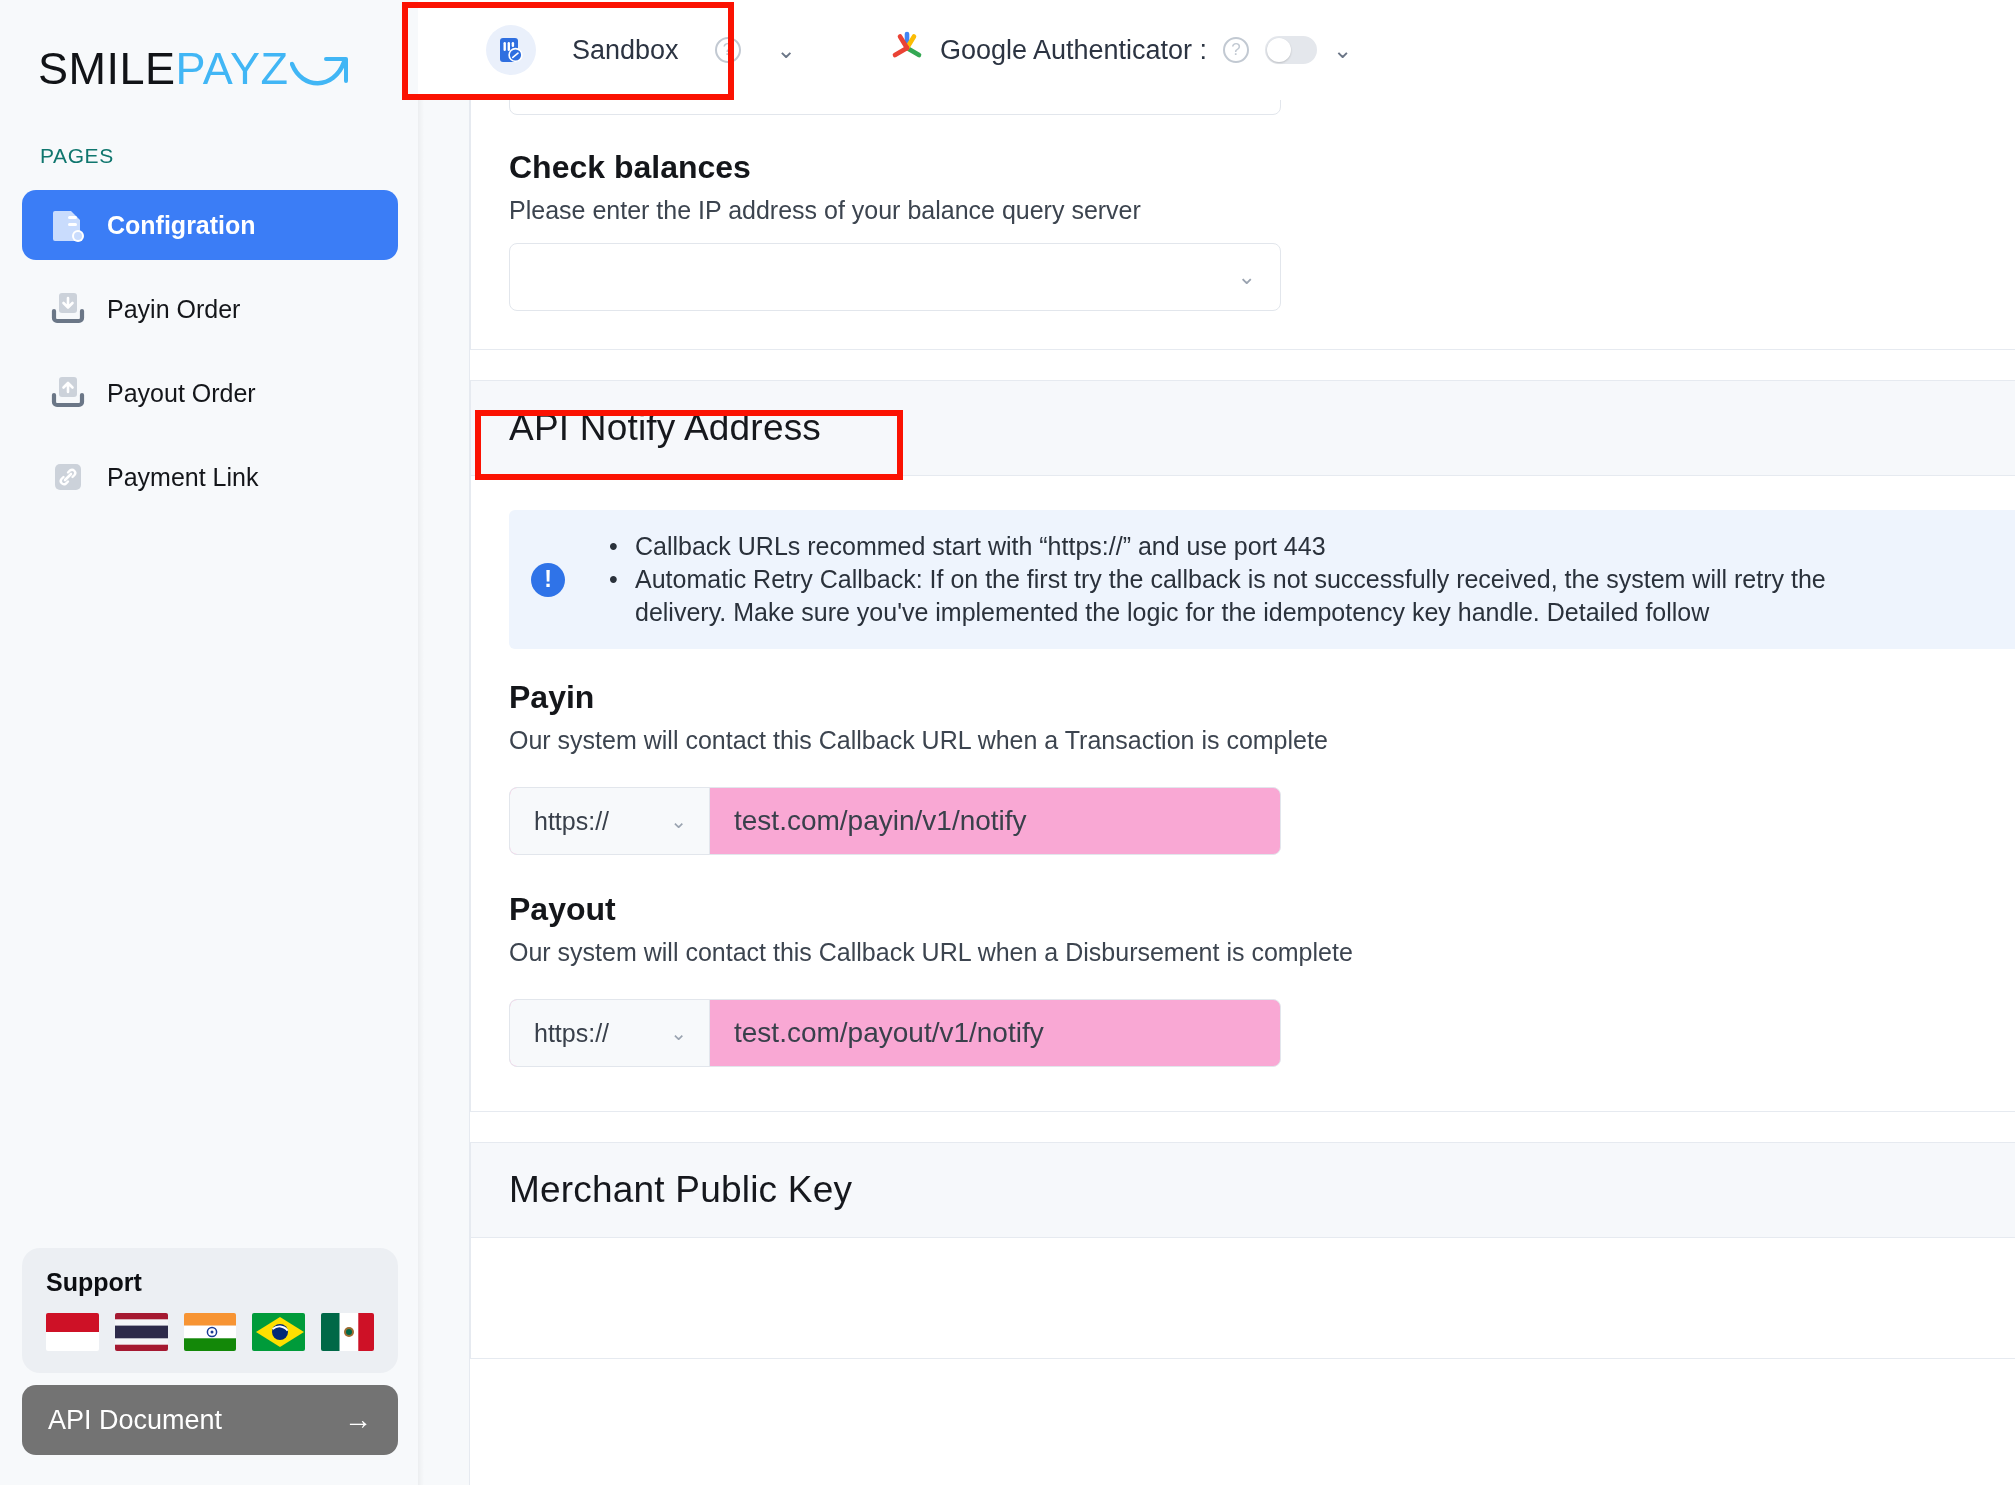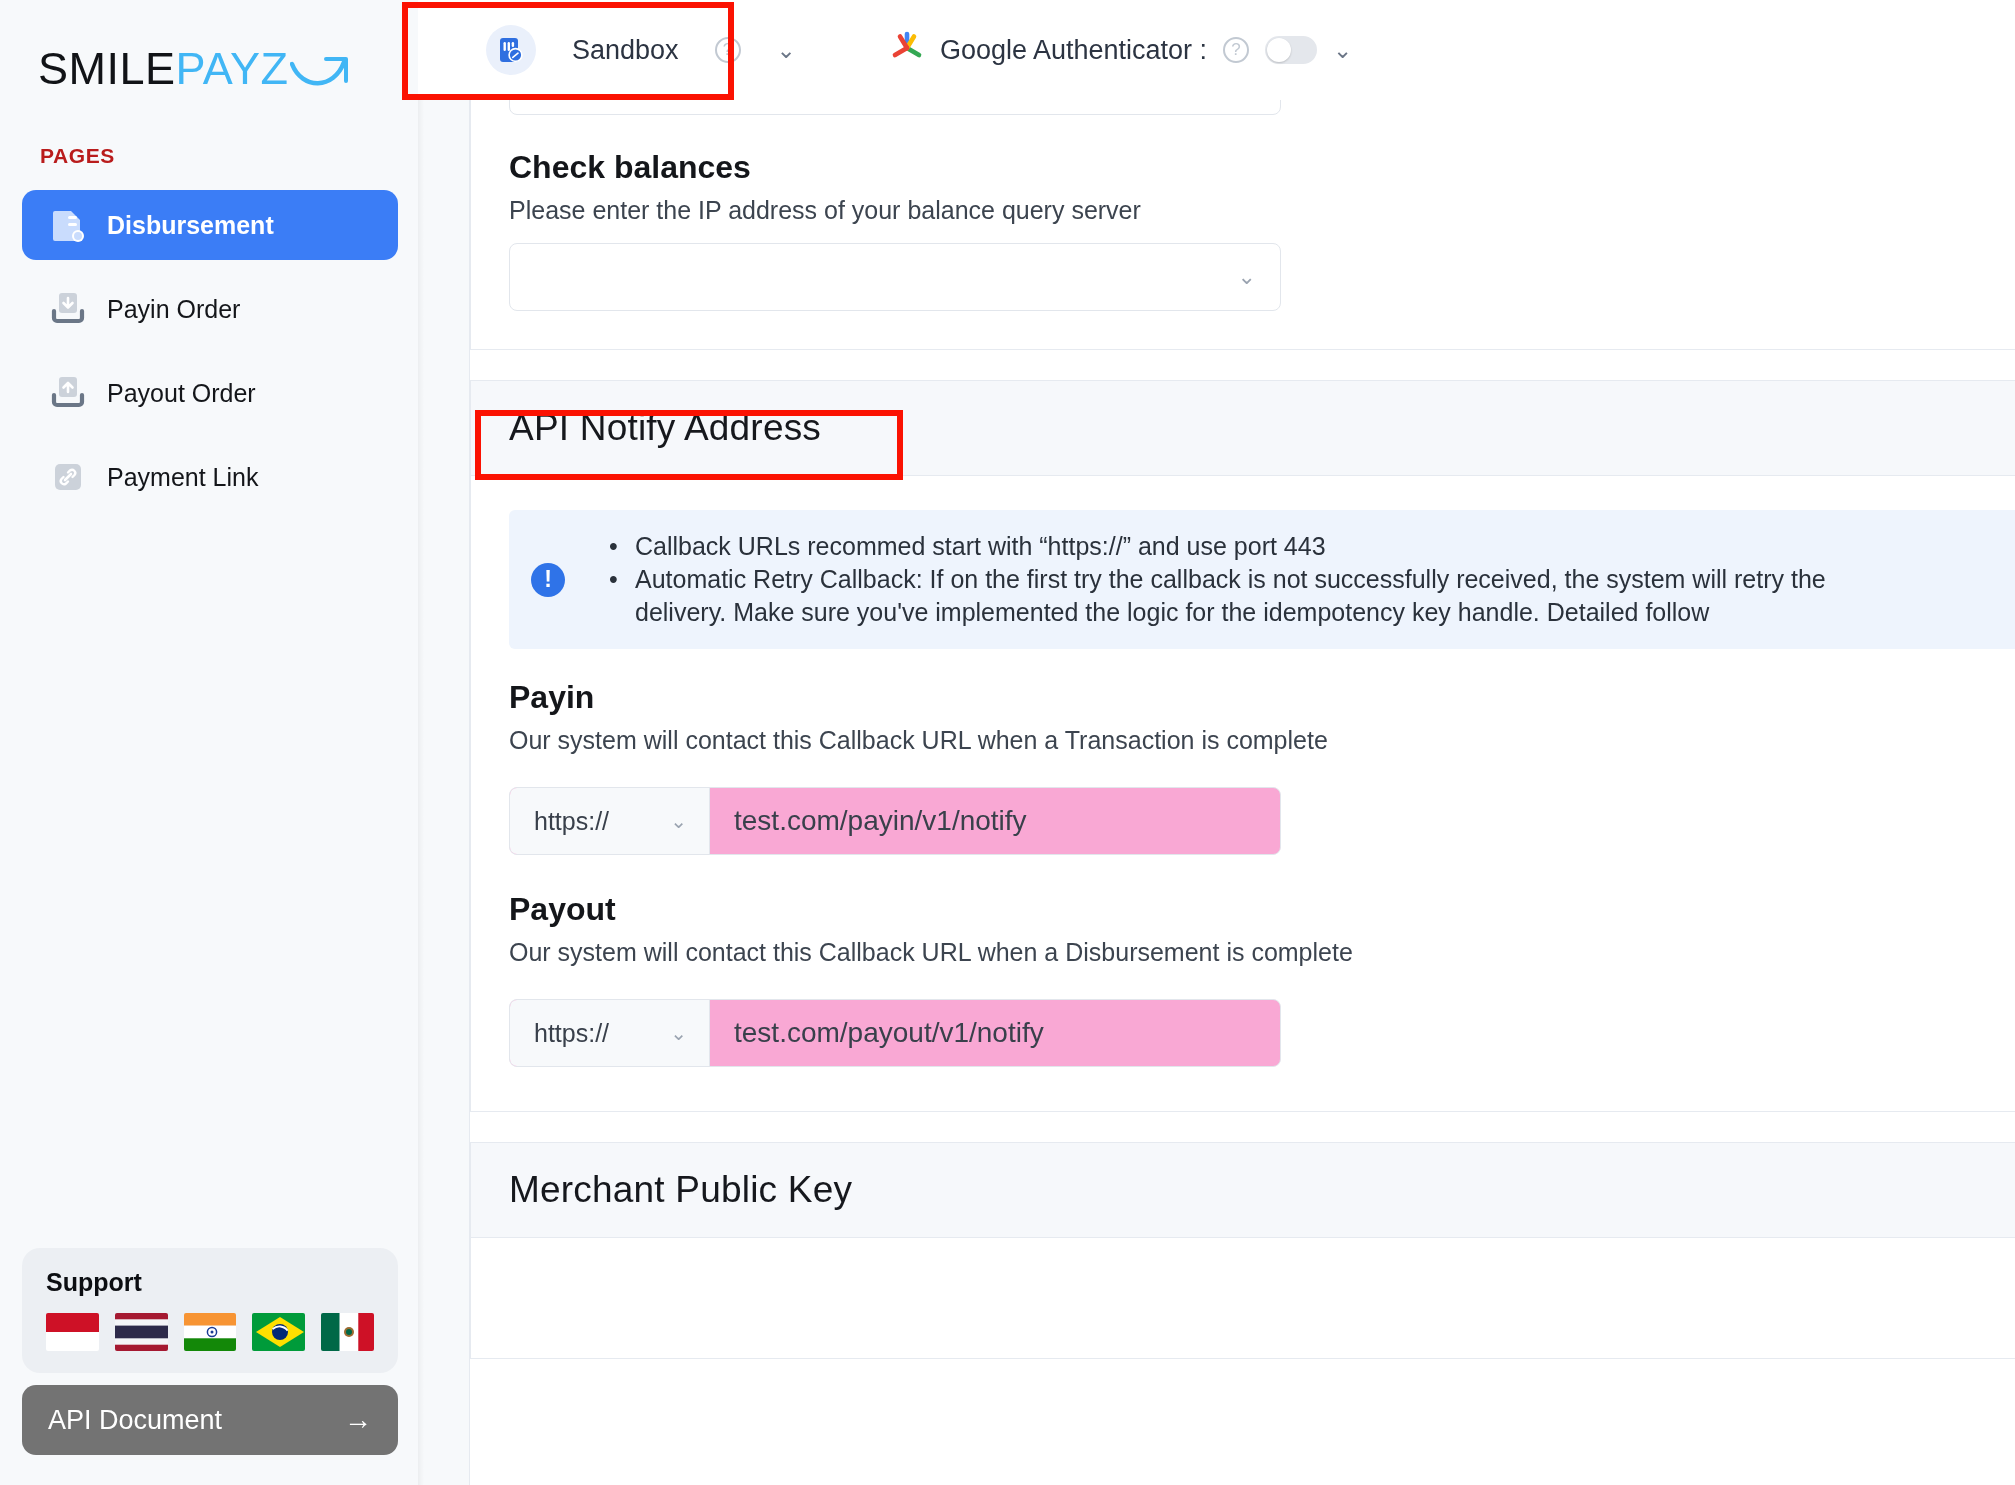--- a/index.html
+++ b/index.html
@@ -48,23 +48,23 @@
     letter-spacing: 0.5px;
     color: #41b6f5;
     font-weight: 400;
     line-height: 1;
   }
   .logo-arrow { margin-left: 2px; margin-top: 4px; }
 
   .pages-label {
     margin: 18px 0 0 40px;
     font-size: 21px;
-    font-weight: 700;
+    font-weight: 400;
     letter-spacing: 0.6px;
-    color: #b91c1c;
+    color: #0f766e;
   }
 
   .nav { margin-top: 22px; padding: 0 20px 0 22px; }
   .nav-item {
     display: flex;
     align-items: center;
     height: 70px;
     border-radius: 14px;
     padding-left: 24px;
     margin-bottom: 14px;
@@ -405,21 +405,21 @@
       <div class="nav-item active">
         <span class="nav-icon">
           <svg width="40" height="40" viewBox="0 0 40 40">
             <path d="M7 6 h16 l9 9 v19 a2 2 0 0 1 -2 2 h-23 a2 2 0 0 1 -2 -2 v-26 a2 2 0 0 1 2 -2 z" fill="#c9dcfd"></path>
             <rect x="20" y="11" width="9" height="3" rx="1.5" fill="#ffffff"></rect>
             <rect x="20" y="18" width="9" height="3" rx="1.5" fill="#ffffff"></rect>
             <circle cx="30" cy="31" r="6" fill="#ffffff"></circle>
             <circle cx="30" cy="31" r="4" fill="#c9dcfd"></circle>
           </svg>
         </span>
-        <span class="nav-label">Disbursement</span>
+        <span class="nav-label">Configration</span>
       </div>
 
       <div class="nav-item">
         <span class="nav-icon">
           <svg width="40" height="40" viewBox="0 0 40 40">
             <rect x="11" y="4" width="18" height="20" rx="3" fill="#ccd2da"></rect>
             <path d="M20 9 v9 M15.5 14 L20 18.5 L24.5 14" stroke="#ffffff" stroke-width="2.6" fill="none" stroke-linecap="round" stroke-linejoin="round"></path>
             <path d="M6 22 v7 a3 3 0 0 0 3 3 h22 a3 3 0 0 0 3 -3 v-7" stroke="#6b7787" stroke-width="4.2" fill="none" stroke-linecap="round" stroke-linejoin="round"></path>
           </svg>
         </span>

